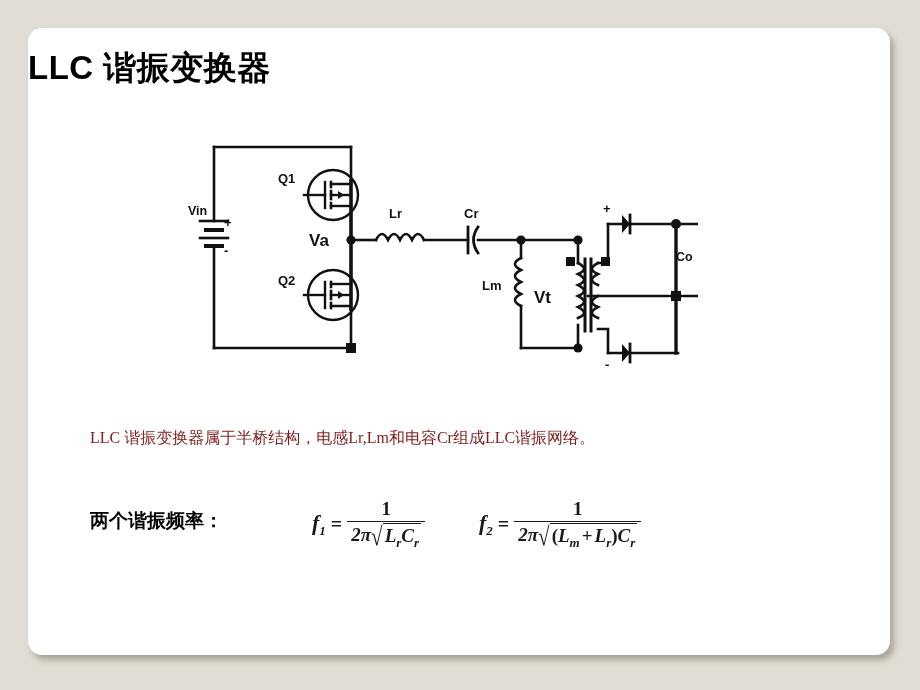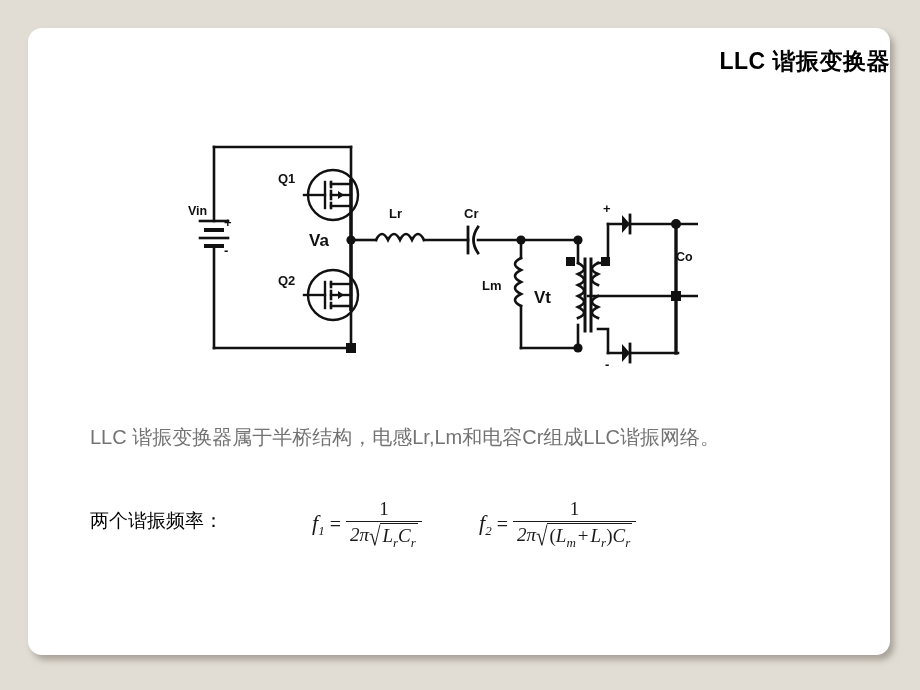--- a/index.html
+++ b/index.html
@@ -27,48 +27,50 @@
     height: 627px;
     background: #ffffff;
     border-radius: 14px;
     box-shadow: 4px 5px 6px rgba(120,115,105,0.55);
   }
   .slide-title {
     position: absolute;
     left: 0;
     top: 18px;
     width: 862px;
-    text-align: right;
-    font-size: 23px;
+    text-align: left;
+    font-size: 33px;
     font-weight: bold;
     color: #000000;
     letter-spacing: 0.5px;
   }
   .circuit-area {
     position: absolute;
     left: 150px;
     top: 75px;
     width: 520px;
     height: 270px;
   }
   .body-text {
     position: absolute;
     left: 62px;
     top: 396px;
     width: 800px;
-    font-size: 20px;
+    font-size: 16px;
     line-height: 27px;
-    color: #737373;
+    color: #7f1d1d;
+    font-family: Liberation Serif, serif;
   }
   .formula-row {
     position: absolute;
     left: 62px;
     top: 470px;
     width: 790px;
     height: 80px;
+    font-weight: bold;
   }
   .formula-label {
     position: absolute;
     left: 0;
     top: 10px;
     font-size: 19px;
     color: #000000;
   }
   .eq {
     position: absolute;

